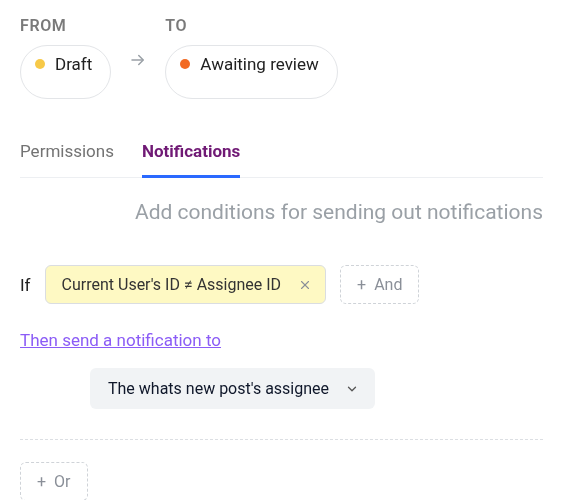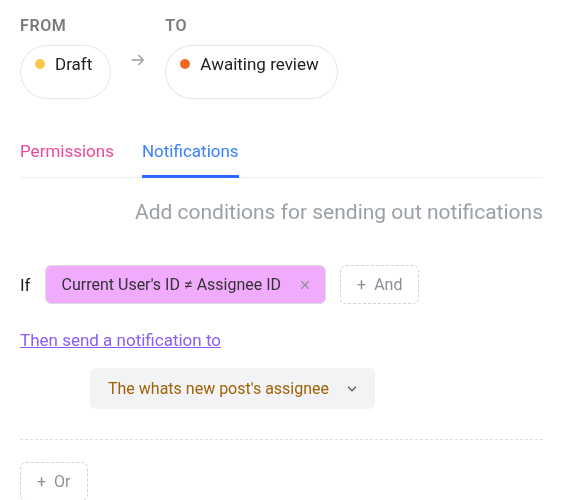--- a/index.html
+++ b/index.html
@@ -55,30 +55,30 @@
       color: #9aa0a6;
     }
     .tabs {
       display: flex;
       gap: 28px;
       margin-top: 36px;
       border-bottom: 1px solid #edeff2;
     }
     .tab {
       font-size: 17px;
-      color: #ec4899;
+      color: #737373;
       padding: 6px 0 14px 0;
       cursor: pointer;
       border-bottom: 3px solid transparent;
       margin-bottom: -1px;
     }
     .tab.active {
-      color: #3b82f6;
+      color: #701a75;
       border-bottom-color: #2a69ff;
-      font-weight: 400;
+      font-weight: 700;
     }
     .section {
       margin-top: 22px;
     }
     .hint {
       color: #9aa0a6;
       font-size: 21px;
       margin-bottom: 18px;
       text-align: right;
     }
@@ -93,21 +93,21 @@
       color: #222;
     }
     .chip {
       display: inline-flex;
       align-items: center;
       border: 1px solid #dadde1;
       border-radius: 6px;
       padding: 9px 10px 9px 16px;
       font-size: 16px;
       color: #333;
-      background: #f0abfc;
+      background: #fef9c3;
       gap: 14px;
     }
     .chip-close {
       color: #8a8f98;
       font-size: 15px;
       cursor: pointer;
       padding: 0 4px;
       line-height: 1;
     }
     .ghost-btn {
@@ -134,21 +134,21 @@
       text-decoration: underline;
     }
     .select-chip {
       display: inline-flex;
       align-items: center;
       gap: 16px;
       background: #f1f3f5;
       border-radius: 6px;
       padding: 11px 16px 11px 18px;
       font-size: 16px;
-      color: #a16207;
+      color: #0f172a;
       margin-top: 18px;
       margin-left: 70px;
       cursor: pointer;
     }
     .select-chip .chev {
       color: #555;
     }
     .divider {
       border: none;
       border-top: 1.5px dashed #dcdfe3;

